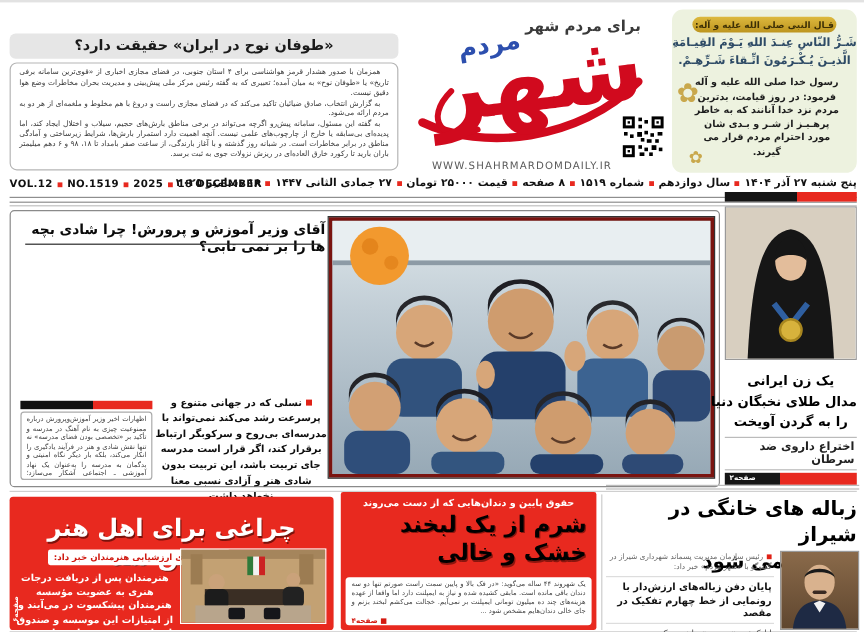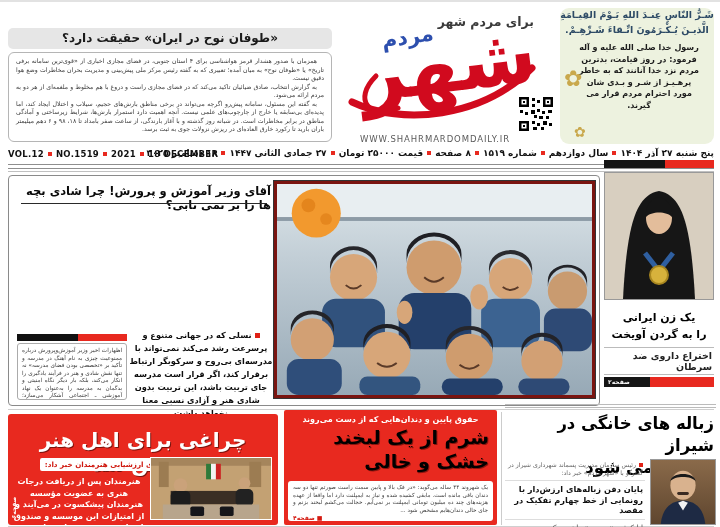--- a/index.html
+++ b/index.html
@@ -181,33 +181,34 @@
         <rect x="19" y="27" width="3" height="3" fill="#000"></rect>
       <rect x="25" y="25" width="4" height="4" fill="#000"></rect>
         <rect x="31" y="27" width="3" height="3" fill="#000"></rect>
       <rect x="15" y="31" width="4" height="3" fill="#000"></rect>
         <rect x="23" y="31" width="3" height="3" fill="#000"></rect>
     </svg>
     <div id="website" class="abs">WWW.SHAHRMARDOMDAILY.IR</div>
   </div>
 
   <div id="hadith-box" class="abs rtl">
+    <div id="hadith-header">قـال النبی صلی الله علیه و آله:</div>
     <div class="arabic-line">شَـرُّ النّاسِ عِنـدَ اللهِ یَـوْمَ القِیـامَةِ</div>
     <div class="arabic-line">الَّذیـنَ یُـکْـرَمُونَ اتِّـقاءَ شَـرِّهِـمْ.</div>
     <div id="hadith-fa">رسول خدا صلی الله علیه و آله فرمود: در روز قیامت، بدترین مردم نزد خدا آنانند که به خاطر پرهـیـز از شـر و بـدی شان مورد احترام مردم قرار می گیرند.</div>
     <div class="abs ornament" style="left:4px; top:58px; font-size:22px;">✿</div>
     <div class="abs ornament" style="left:14px; bottom:4px; font-size:14px;">✿</div>
   </div>
 
   <div id="date-en" class="abs">
     <span>VOL.12</span>
       <i class="sq"></i>
     <span>NO.1519</span>
       <i class="sq"></i>
-    <span>2021</span>
+    <span>2025</span>
       <i class="sq"></i>
     <span>18 DECEMBER</span>
   </div>
   <div id="date-fa" class="abs">
     <span>پنج شنبه ۲۷ آذر ۱۴۰۴</span>
       <i class="sq"></i>
     <span>سال دوازدهم</span>
       <i class="sq"></i>
     <span>شماره ۱۵۱۹</span>
       <i class="sq"></i>
@@ -288,20 +289,21 @@
     <svg id="woman-photo" viewBox="0 0 108 126" preserveAspectRatio="none">
       <rect width="108" height="126" fill="#d8cfc0"></rect>
       <path d="M54,18 C32,22 22,48 18,126 L90,126 C86,48 76,22 54,18 Z" fill="#161616"></path>
       <ellipse cx="54" cy="45" rx="13" ry="16" fill="#e3bd9b"></ellipse>
       <path d="M54,24 C44,26 40,36 41,44 C46,38 62,38 67,44 C68,36 64,26 54,24 Z" fill="#161616"></path>
       <path d="M40,80 L54,98 L68,80" stroke="#2f5fa0" stroke-width="5" fill="none"></path>
       <circle cx="54" cy="102" r="9" fill="#d7b23c" stroke="#a8861f" stroke-width="2"></circle>
     </svg>
     <div id="woman-headline" class="rtl">
       <div class="woman-hline">یک زن ایرانی</div>
+      <div class="woman-hline">مدال طلای نخبگان دنیا</div>
       <div class="woman-hline">را به گردن آویخت</div>
     </div>
     <div id="woman-subhead" class="rtl">اختراع داروی ضد سرطان</div>
     <div id="woman-pagebar">
       <span id="woman-page">صفحه۲</span>
     </div>
   </div>
 
   <div class="abs row-rule"></div>
   <div id="vline-mid" class="abs"></div>

